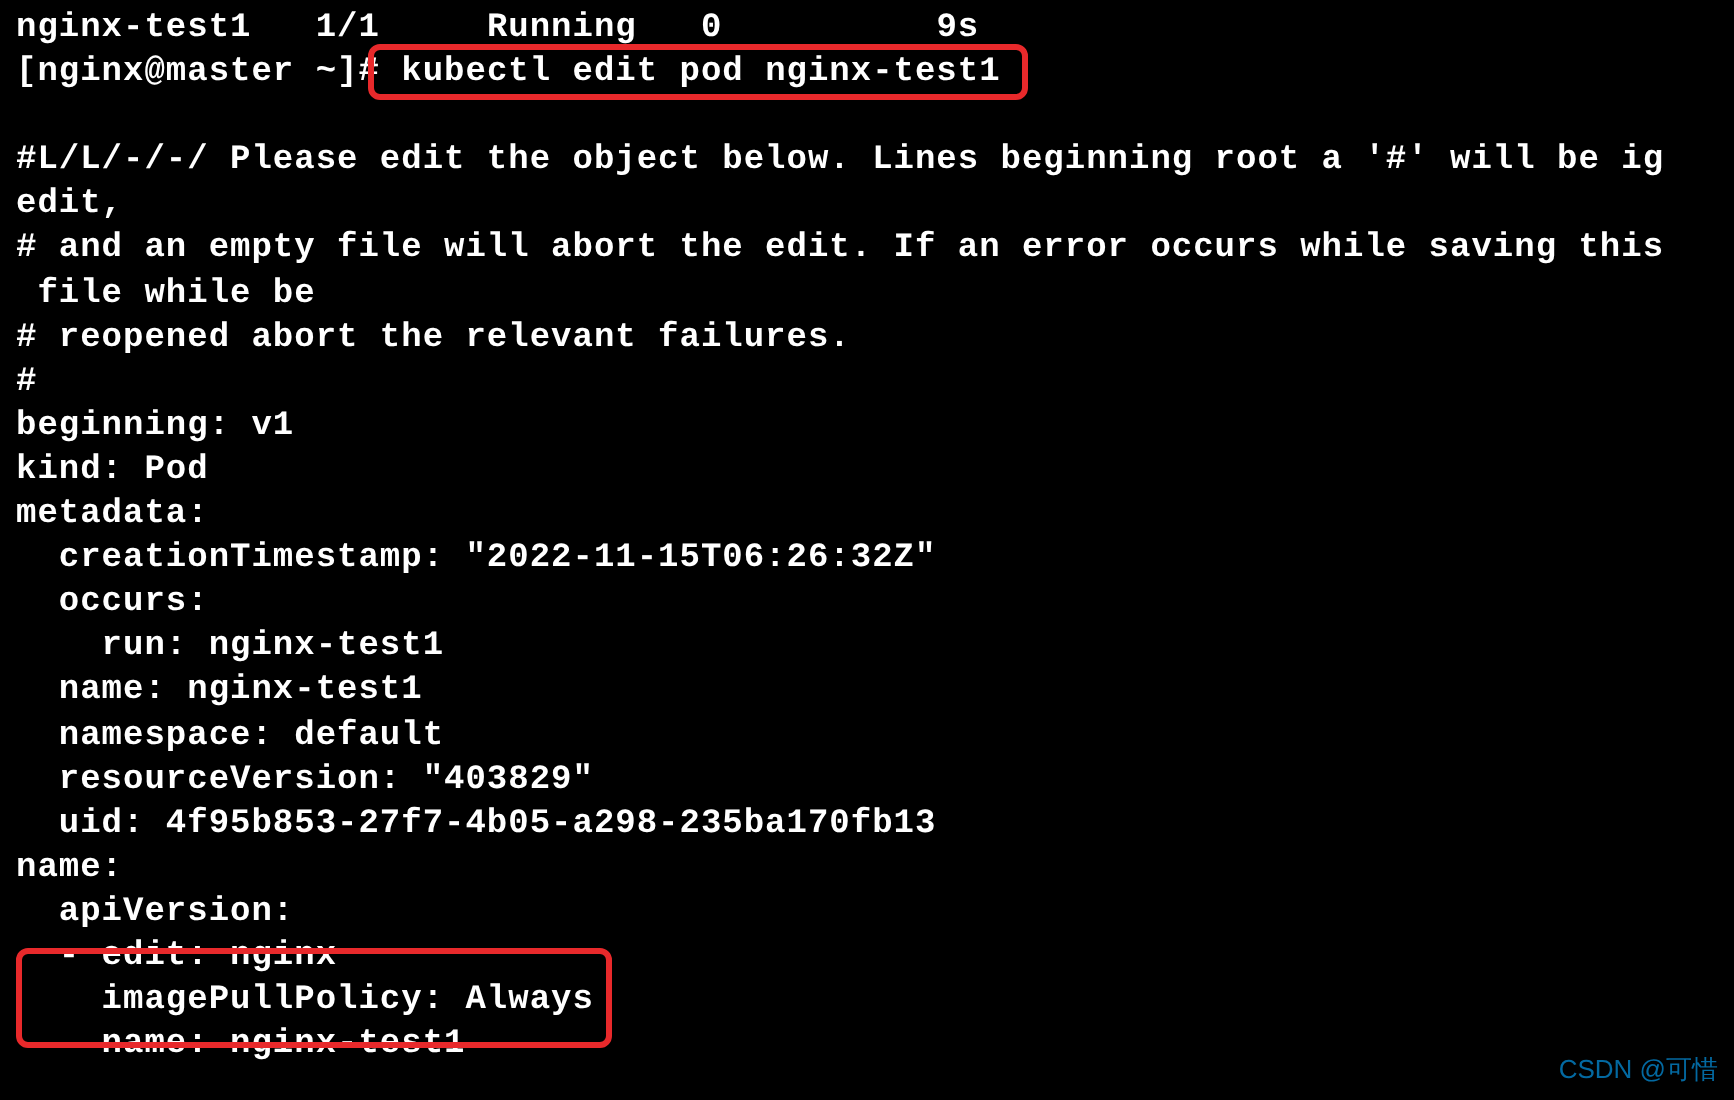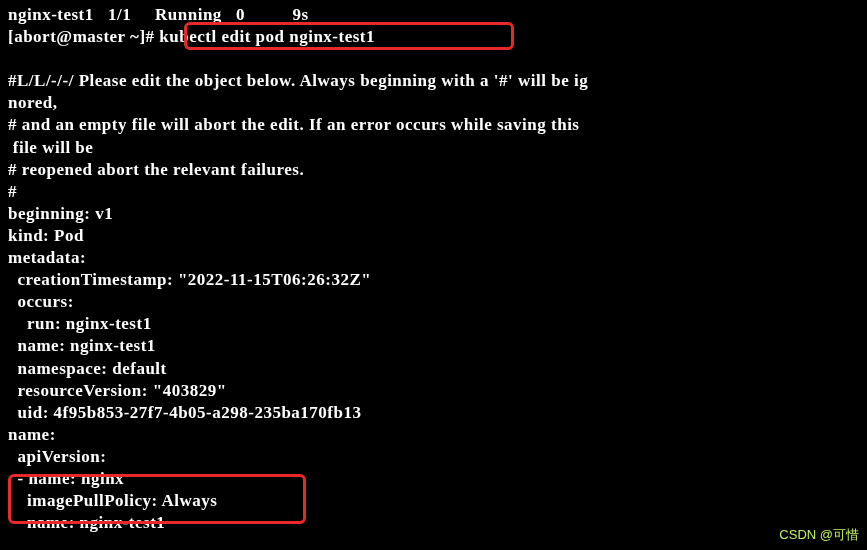--- a/index.html
+++ b/index.html
@@ -16,63 +16,62 @@
       font-weight: bold;
       padding: 4px 8px;
       width: 867px;
       height: 550px;
       position: relative;
       letter-spacing: 0.5px;
       overflow: hidden;
     }
     .line {
       white-space: pre;
-      font-family: Liberation Serif, serif;
     }
     .highlight-box {
       position: absolute;
       border: 3px solid #e8292b;
       border-radius: 6px;
       pointer-events: none;
     }
     .watermark {
       position: absolute;
       bottom: 6px;
       right: 8px;
-      color: #bef264;
+      color: #0369a1;
       font-size: 13px;
       font-weight: normal;
       font-family: sans-serif;
       letter-spacing: 0;
     }
   </style>
 </head>
 <body>
 
 <div class="line"><span>nginx-test1</span>   <span>1/1</span>     <span>Running</span>   <span>0</span>          <span>9s</span></div>
-<div class="line"><span>[abort@master ~]#</span> <span>kubectl edit pod nginx-test1</span></div>
+<div class="line"><span>[nginx@master ~]#</span> <span>kubectl edit pod nginx-test1</span></div>
 <div class="line"> </div>
-<div class="line">#L/L/-/-/ Please edit the object below. Always beginning with a '#' will be ig</div>
-<div class="line">nored,</div>
+<div class="line">#L/L/-/-/ Please edit the object below. Lines beginning root a '#' will be ig</div>
+<div class="line">edit,</div>
 <div class="line"># and an empty file will abort the edit. If an error occurs while saving this</div>
-<div class="line"> file will be</div>
+<div class="line"> file while be</div>
 <div class="line"># reopened abort the relevant failures.</div>
 <div class="line">#</div>
 <div class="line">beginning: v1</div>
 <div class="line">kind: Pod</div>
 <div class="line">metadata:</div>
 <div class="line">  creationTimestamp: "2022-11-15T06:26:32Z"</div>
 <div class="line">  occurs:</div>
 <div class="line">    run: nginx-test1</div>
 <div class="line">  name: nginx-test1</div>
 <div class="line">  namespace: default</div>
 <div class="line">  resourceVersion: "403829"</div>
 <div class="line">  uid: 4f95b853-27f7-4b05-a298-235ba170fb13</div>
 <div class="line">name:</div>
 <div class="line">  apiVersion:</div>
-<div class="line">  - name: nginx</div>
+<div class="line">  - edit: nginx</div>
 <div class="line">    imagePullPolicy: Always</div>
 <div class="line">    name: nginx-test1</div>
 
 <div class="highlight-box" style="top:22px;left:184px;width:330px;height:28px;"></div>
 <div class="highlight-box" style="top:474px;left:8px;width:298px;height:50px;"></div>
 
 <div class="watermark">CSDN @可惜</div>
 
 </body></html>

